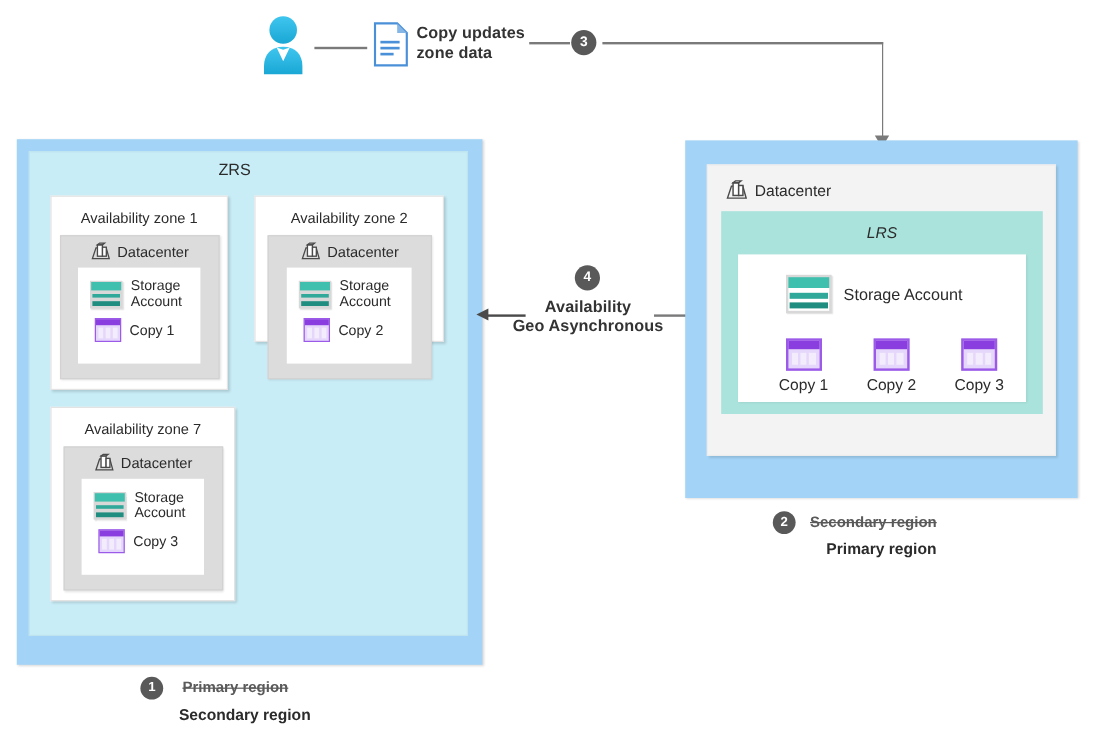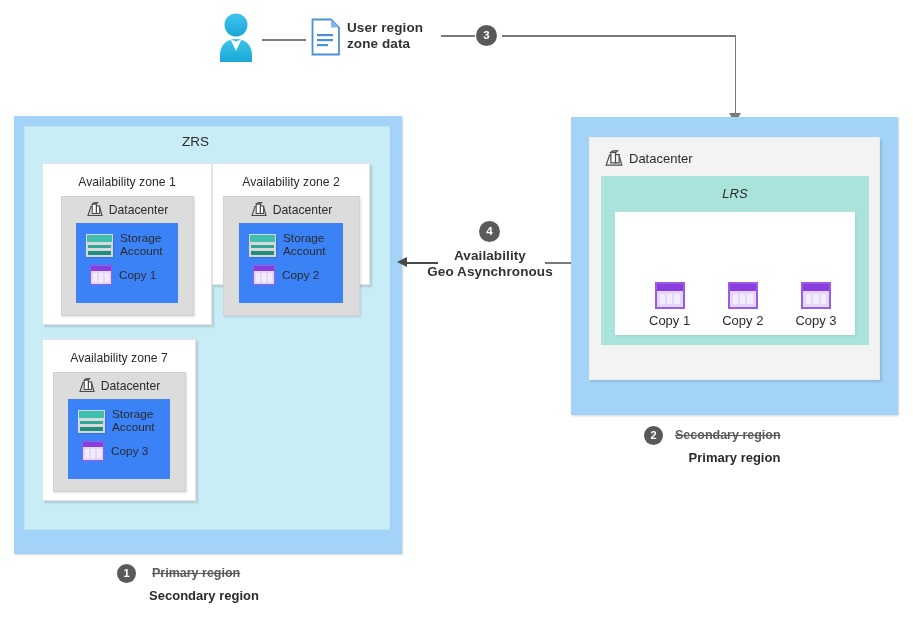--- a/index.html
+++ b/index.html
@@ -55,40 +55,40 @@
     background:#c9edf7;border:1px solid #bfe4ef;
   }
   #zrs-title{
     left:24px;top:134px;width:343px;text-align:center;
     font-size:13.5px;color:#2b2b2b;
   }
   .zone-card{
     background:#ffffff;border:1px solid #e3e3e3;
     box-shadow:1.5px 1.5px 2px rgba(0,0,0,.14);
   }
-  #zone1{left:42px;top:163px;width:170px;height:162px;}
+  #zone1{left:42px;top:163px;width:148px;height:162px;}
   #zone2{left:212px;top:163px;width:158px;height:122px;}
   #zone3{left:42px;top:339px;width:154px;height:162px;}
   .zone-title{
     font-size:12.2px;text-align:center;color:#2b2b2b;
     margin-top:11px;
   }
   .dc-box{
     background:#dcdcdc;border:1px solid #d2d2d2;
     box-shadow:1px 1px 2px rgba(0,0,0,.12);
     margin:7px auto 0;position:relative;
   }
   #zone1 .dc-box,#zone3 .dc-box{width:131px;height:118px;}
   #zone2 .dc-box{width:135px;height:118px;}
   .dc-head{
     display:flex;align-items:center;justify-content:center;
     gap:5px;height:26px;font-size:12.2px;color:#2b2b2b;
   }
   .inner-white{
-    background:#3b82f6;margin:0 auto;position:relative;
+    background:#ffffff;margin:0 auto;position:relative;
   }
   #zone1 .inner-white,#zone3 .inner-white{width:102px;height:80px;}
   #zone2 .inner-white{width:104px;height:80px;}
   .sa-row{display:flex;align-items:center;gap:7px;padding:9px 0 0 10px;}
   .sa-text{font-size:11.8px;line-height:13px;color:#2b2b2b;}
   .copy-row{display:flex;align-items:center;gap:7px;padding:7px 0 0 14px;}
   .copy-text{font-size:11.8px;color:#2b2b2b;}
 
   
   .icon-storage{width:27px;height:23px;position:relative;flex:none;
@@ -189,21 +189,21 @@
   <svg viewBox="0 0 30 38" width="30" height="38">
     <path d="M1.5 1.5 H20 L28 9.5 V36.5 H1.5 Z" fill="#ffffff" stroke="#4a90d9" stroke-width="1.8"></path>
     <path d="M20 1.5 L28 9.5 H20 Z" fill="#85b6e5"></path>
     <rect x="6" y="16" width="16" height="2.2" fill="#4a90d9"></rect>
     <rect x="6" y="21" width="16" height="2.2" fill="#4a90d9"></rect>
     <rect x="6" y="26" width="11" height="2.2" fill="#4a90d9"></rect>
   </svg>
 </div>
 
 <div class="abs flow-label" id="user-updates-label">
-  <div>User region</div>
+  <div>Copy updates</div>
   <div>zone data</div>
 </div>
 
 <div class="abs conn" id="line-person-doc"></div>
 <div class="abs conn" id="line-doc-badge"></div>
 <div class="abs conn" id="line-badge-right"></div>
 <div class="abs conn" id="line-down-right"></div>
 <div class="abs" id="arrow-down"></div>
 
 <div class="abs badge" id="badge-3">3</div>
@@ -357,20 +357,29 @@
         <rect x="10.4" y="5" width="3.2" height="7.5" fill="#fff" stroke="#4a4a4a" stroke-width="1.1"></rect>
         <path d="M6.2 3 L8 1.6 L12.2 1.6 L10.4 3 Z" fill="none" stroke="#4a4a4a" stroke-width="1"></path>
       </svg>
     </span>
     <span>Datacenter</span>
   </div>
 </div>
 <div class="abs" id="lrs-box"></div>
 <div class="abs" id="lrs-title">LRS</div>
 <div class="abs" id="lrs-inner">
+  <div id="lrs-sa">
+    <span class="icon-storage-lg">
+      <i class="white-band"></i>
+        <i class="bar-top"></i>
+        <i class="bar-mid"></i>
+        <i class="bar-bot"></i>
+    </span>
+    <span class="sa-label">Storage Account</span>
+  </div>
   <div id="lrs-copies">
     <div class="copy-cell">
       <span class="icon-copy-lg">
         <i class="ctop"></i>
           <span class="cols">
             <i></i>
             <i></i>
             <i></i>
           </span>
       </span>

